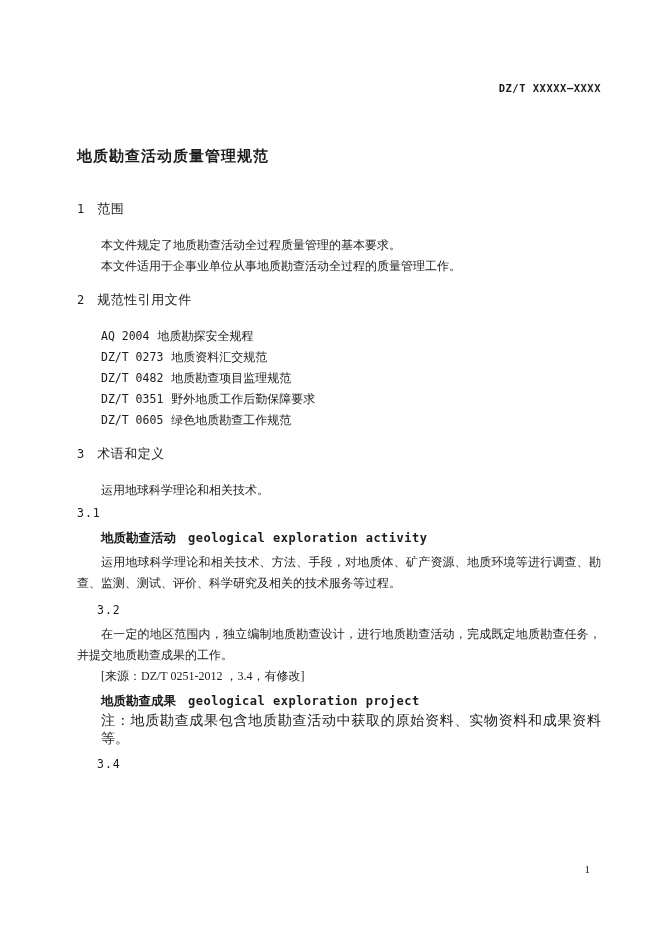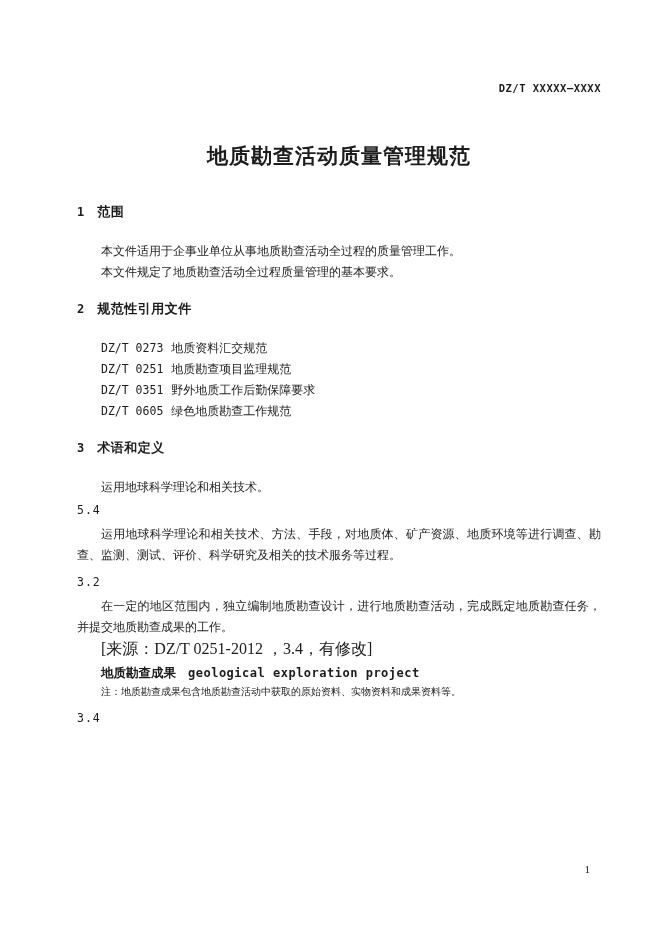--- a/index.html
+++ b/index.html
@@ -18,31 +18,30 @@
   .doc-code {
     text-align: right;
     font-family: "DejaVu Sans Mono", "Liberation Mono", monospace;
     font-weight: bold;
     font-size: 10.5px;
     letter-spacing: 0.5px;
     line-height: 13px;
   }
   .title {
     margin: 51px 0 34px 0;
-    text-align: center;
     font-family: "Liberation Sans", "DejaVu Sans", sans-serif;
     font-weight: bold;
-    font-size: 21px;
+    font-size: 15px;
     line-height: 19px;
     letter-spacing: 1px;
   }
   .sec-heading {
     margin: 13px 0 17px 0;
-    line-height: 23px;
-    font-weight: bold;
+    line-height: 17px;
+    font-weight: normal;
   }
   .sec-num {
     font-family: "DejaVu Sans Mono", "Liberation Mono", monospace;
     font-size: 12px;
     margin-right: 13px;
   }
   .sec-title {
     font-family: "Liberation Sans", "DejaVu Sans", sans-serif;
     font-size: 13px;
     letter-spacing: 0.5px;
@@ -84,77 +83,82 @@
   .term-en {
     font-family: "DejaVu Sans Mono", "Liberation Mono", monospace;
     font-weight: 600;
     font-size: 12px;
     margin-left: 12px;
     letter-spacing: 0.5px;
   }
   .term-def { margin-top: 3px !important; }
   .term-source {
     padding-left: 24px;
-    font-size: 16px;
+    font-size: 12px;
     line-height: 21px;
   }
   .term-note {
     padding-left: 24px;
-    font-size: 10px;
+    font-size: 14px;
     line-height: 18px;
     text-align: justify;
-    font-family: Liberation Mono, monospace;
   }
-  .gap-next { margin-top: 6px; }
+  .gap-next { margin-top: 6px; margin-left: 20px; }
   .page-number {
     position: absolute;
     top: 862px;
     right: 72px;
     font-size: 11px;
     line-height: 14px;
   }
 </style>
 </head>
 <body>
 
 <div class="page">
 
   <div class="doc-code">DZ/T XXXXX—XXXX</div>
 
   <div class="title">地质勘查活动质量管理规范</div>
 
   <div class="sec-heading">
     <span class="sec-num">1</span><span class="sec-title">范围</span>
   </div>
+  <p class="body indent">本文件规定了地质勘查活动全过程质量管理的基本要求。</p>
   <p class="body indent">本文件适用于企事业单位从事地质勘查活动全过程的质量管理工作。</p>
-  <p class="body indent">本文件规定了地质勘查活动全过程质量管理的基本要求。</p>
 
   <div class="sec-heading">
     <span class="sec-num">2</span><span class="sec-title">规范性引用文件</span>
   </div>
 
   <div class="ref-line">
+    <span class="ref-code">AQ 2004</span><span>地质勘探安全规程</span>
+  </div>
+  <div class="ref-line">
     <span class="ref-code">DZ/T 0273</span><span>地质资料汇交规范</span>
   </div>
   <div class="ref-line">
-    <span class="ref-code">DZ/T 0251</span><span>地质勘查项目监理规范</span>
+    <span class="ref-code">DZ/T 0482</span><span>地质勘查项目监理规范</span>
   </div>
   <div class="ref-line">
     <span class="ref-code">DZ/T 0351</span><span>野外地质工作后勤保障要求</span>
   </div>
   <div class="ref-line">
     <span class="ref-code">DZ/T 0605</span><span>绿色地质勘查工作规范</span>
   </div>
 
   <div class="sec-heading">
     <span class="sec-num">3</span><span class="sec-title">术语和定义</span>
   </div>
   <p class="body indent">运用地球科学理论和相关技术。</p>
 
-  <div class="term-num">5.4</div>
+  <div class="term-num">3.1</div>
+  <div class="term-title">
+    <span class="term-zh">地质勘查活动</span><span class="term-en">geological exploration activity</span>
+  </div>
   <p class="body indent term-def">运用地球科学理论和相关技术、方法、手段，对地质体、矿产资源、地质环境等进行调查、勘查、监测、测试、评价、科学研究及相关的技术服务等过程。</p>
 
   <div class="term-num gap-next">3.2</div>
   <p class="body indent term-def">在一定的地区范围内，独立编制地质勘查设计，进行地质勘查活动，完成既定地质勘查任务，并提交地质勘查成果的工作。</p>
   <div class="term-source">[来源：DZ/T 0251-2012 ，3.4，有修改]</div>
 
   <div class="term-title">
     <span class="term-zh">地质勘查成果</span><span class="term-en">geological exploration project</span>
   </div>
   <div class="term-note">注：地质勘查成果包含地质勘查活动中获取的原始资料、实物资料和成果资料等。</div>

